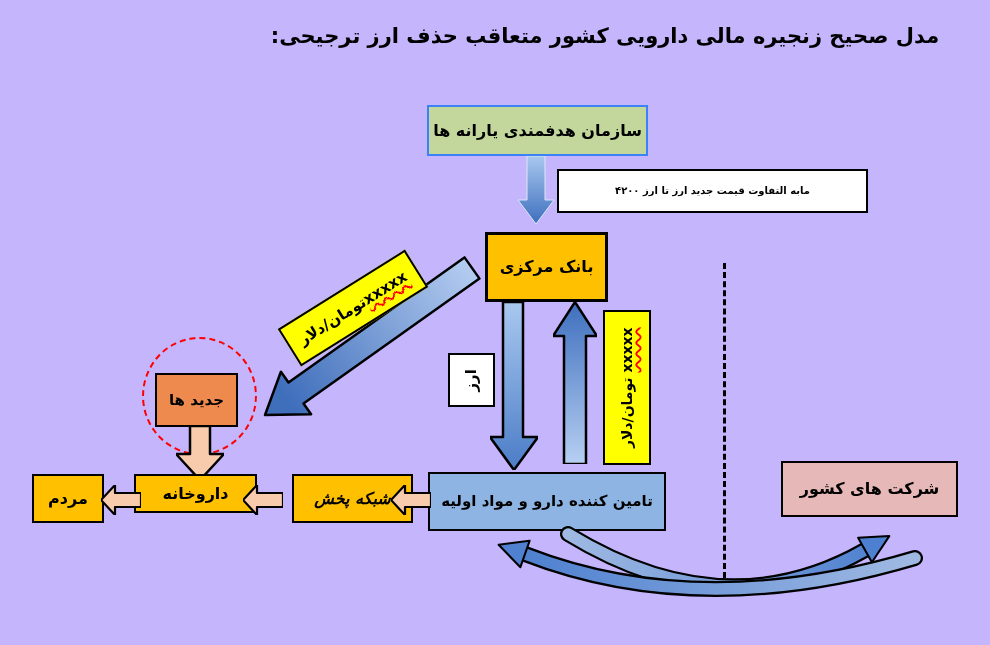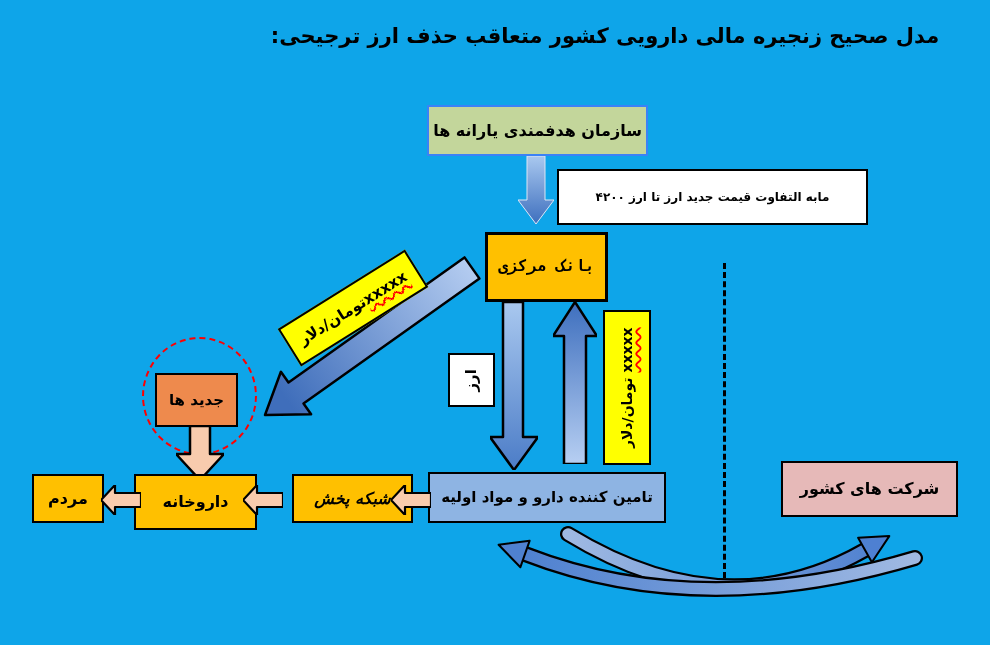--- a/index.html
+++ b/index.html
@@ -1,42 +1,42 @@
 <!DOCTYPE html>
 <html lang="fa"><head>
 <meta charset="utf-8">
 <style>
   html,body{margin:0;padding:0;background:#ffffff;}
   #canvas{
-    position:relative;width:990px;height:645px;background:#0ea5e9;overflow:hidden;
+    position:relative;width:990px;height:645px;background:#c4b5fd;overflow:hidden;
     font-family:"DejaVu Sans",sans-serif;color:#000;
   }
   .abs{position:absolute;}
   .box{
     position:absolute;display:flex;align-items:center;justify-content:center;
     text-align:center;font-weight:bold;box-sizing:border-box;line-height:1.25;
   }
   .title{
     position:absolute;left:225px;top:24px;width:760px;text-align:center;
     font-size:21px;font-weight:bold;direction:rtl;
   }
   .green-box{left:427px;top:105px;width:221px;height:51px;background:#C3D69B;border:2px solid #3b82f6;font-size:16px;}
-  .diff-box{left:557px;top:169px;width:311px;height:56px;background:#ffffff;border:2px solid #000;font-size:12px;}
-  .bank-box{left:485px;top:232px;width:123px;height:70px;background:#FFC000;border:3px solid #000;font-size:16px;font-family:Liberation Mono, monospace;}
+  .diff-box{left:557px;top:169px;width:311px;height:44px;background:#ffffff;border:2px solid #000;font-size:10px;}
+  .bank-box{left:485px;top:232px;width:123px;height:70px;background:#FFC000;border:3px solid #000;font-size:16px;}
   .diag-label{
     left:278px;top:286px;width:150px;height:44px;background:#FFFF00;border:2px solid #000;
     transform:rotate(-32deg);font-size:15px;direction:rtl;
   }
   .insurance-circle{left:142px;top:337px;width:111px;height:114px;border:2px dashed #FF0000;border-radius:50%;}
   .insurance-box{left:155px;top:373px;width:83px;height:54px;background:#EE8A4D;border:2.5px solid #000;font-size:15px;}
   .gold-box{background:#FFC000;border:2.5px solid #000;font-size:16px;}
   .people-box{left:32px;top:474px;width:72px;height:49px;}
-  .pharmacy-box{left:134px;top:474px;width:123px;height:56px;justify-content:center;}
+  .pharmacy-box{left:134px;top:474px;width:123px;height:39px;justify-content:center;}
   .dist-box{left:292px;top:474px;width:121px;height:49px;font-style:italic;}
-  .supplier-box{left:428px;top:472px;width:238px;height:51px;background:#8EB4E3;border:2.5px solid #000;font-size:15px;}
+  .supplier-box{left:428px;top:472px;width:238px;height:59px;background:#8EB4E3;border:2.5px solid #000;font-size:15px;}
   .foreign-box{left:781px;top:461px;width:177px;height:56px;background:#E6B9B8;border:2.5px solid #000;font-size:16px;}
   .arz-box{left:448px;top:353px;width:47px;height:54px;background:#fff;border:2px solid #000;font-size:15px;}
   .yellow-vbox{left:603px;top:310px;width:48px;height:155px;background:#FFFF00;border:2px solid #000;font-size:14px;}
   .vtext{transform:rotate(-90deg);white-space:nowrap;direction:rtl;font-weight:bold;}
   .dashed-line{left:723px;top:263px;height:315px;width:0;border-left:3px dashed #000;}
   .squiggle{
     text-decoration-line:underline;text-decoration-style:wavy;
     text-decoration-color:#FF0000;text-decoration-thickness:2px;text-underline-offset:3px;
   }
   .rtl{direction:rtl;}

